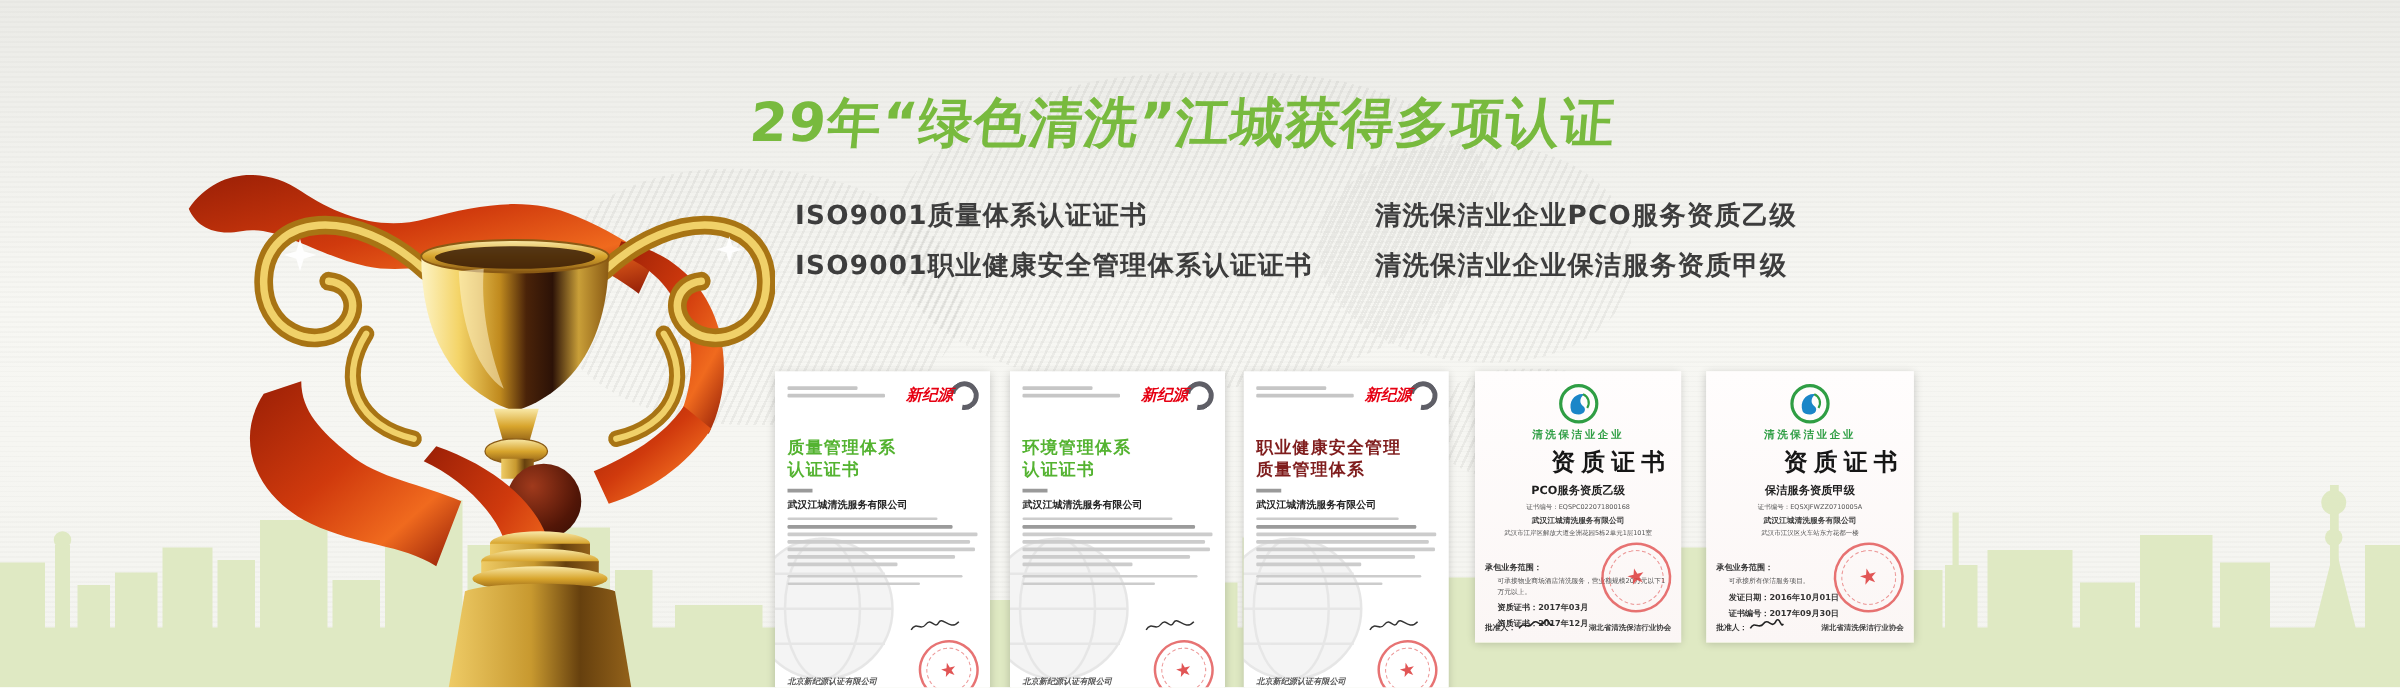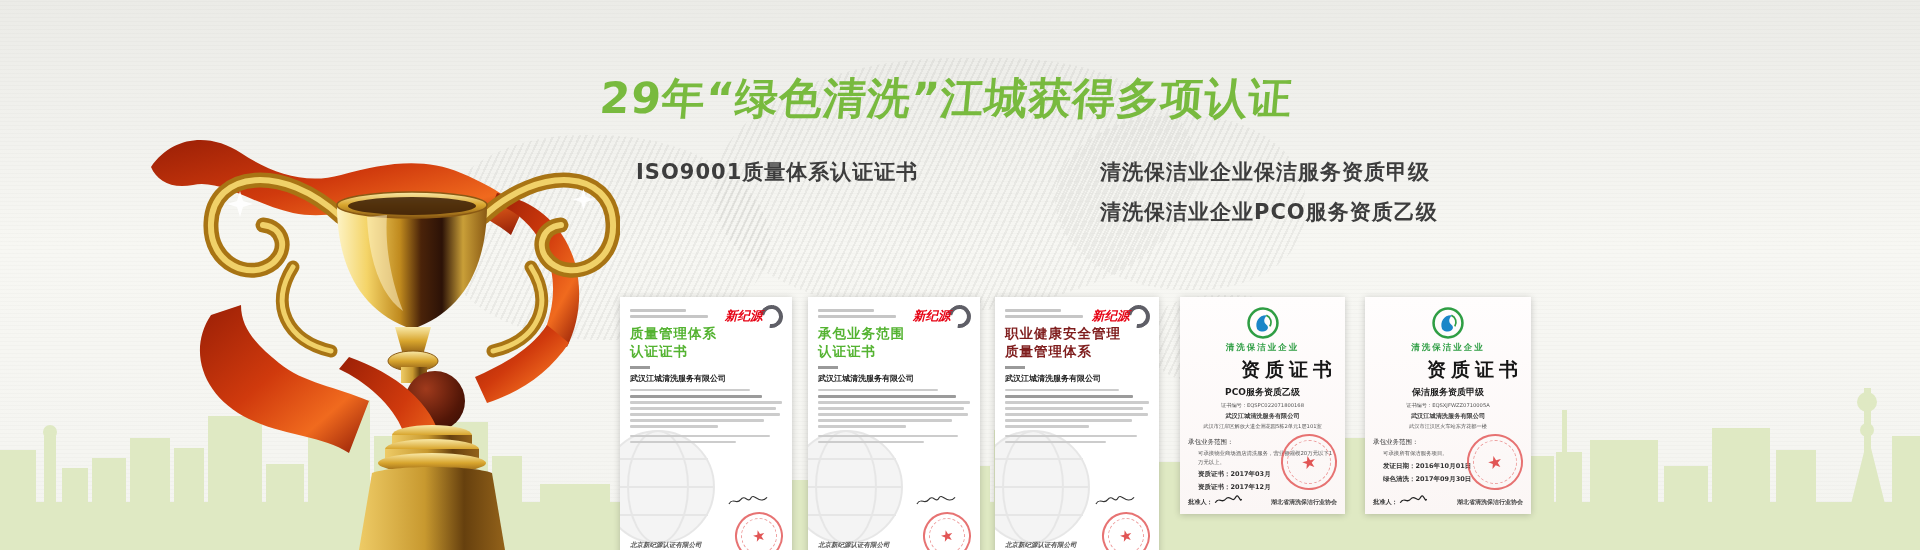--- a/index.html
+++ b/index.html
@@ -36,21 +36,21 @@
   .iso{width:172px;padding:9px 10px;}
   .zizhi{width:166px;height:217px;padding:8px 8px;background:linear-gradient(#fffdfd,#fbf6f5);}
 
   .globe{position:absolute;left:-22px;bottom:24px;opacity:.6;}
   .meta-lines i,.skel{display:block;height:3px;background:#c6c6c6;margin:3px 0;border-radius:1px;}
   .brand{position:absolute;top:9px;right:9px;width:58px;height:22px;}
   .brand .swirl{position:absolute;right:0;top:-1px;width:15px;height:15px;border-radius:50%;
     border:4px solid #4e4e57;border-left-color:transparent;transform:rotate(-35deg);opacity:.9;}
   .brand .btxt{position:absolute;left:0;top:2px;font-size:12.5px;font-weight:bold;font-style:italic;
     color:#e60012;white-space:nowrap;z-index:1;}
-  .ctitle{position:relative;margin-top:7px;font-weight:bold;font-size:13.5px;line-height:1.3;letter-spacing:1px;}
+  .ctitle{position:relative;margin-top:32px;font-weight:bold;font-size:13.5px;line-height:1.3;letter-spacing:1px;}
   .green{color:#54b331;} .orange{color:#7f1d1d;}
   .tinylabel{width:20px;height:2.5px;background:#9a9a9a;margin:6px 0 4px;}
   .company{position:relative;font-size:8px;font-weight:bold;color:#222;white-space:nowrap;}
   .para{position:relative;margin-top:5px;}
   .para i{display:block;height:2.5px;background:#cccccc;margin:3.5px 0;border-radius:1px;}
   .para i.dark{background:#9b9b9b;height:3px;}
   .sig{position:absolute;right:22px;bottom:62px;}
   .stamp{position:absolute;right:9px;bottom:11px;width:44px;height:44px;border-radius:50%;
     border:2px solid rgba(225,80,80,.8);color:rgba(222,66,66,.9);display:flex;align-items:center;
     justify-content:center;font-size:15px;transform:rotate(-14deg);}
@@ -58,21 +58,21 @@
   .issuer{position:absolute;left:10px;bottom:13px;font-size:6.5px;font-weight:bold;color:#555;font-style:italic;}
   .issuer .skel{width:110px;height:2px;margin-top:3px;}
 
   .zlogo{display:block;margin:1px auto 2px auto;}
   .zorg{text-align:center;color:#2f9e44;font-size:8.5px;font-weight:bold;letter-spacing:2px;}
   .ztitle{text-align:right;font-size:19px;font-weight:bold;letter-spacing:5px;color:#161616;margin:3px 0 3px;}
   .zgrade{text-align:center;font-size:9px;font-weight:bold;color:#1e1e1e;}
   .zno{font-size:5.2px;color:#555;text-align:center;margin-top:3px;}
   .zcompany{font-size:6.2px;font-weight:bold;color:#3a3a3a;text-align:center;margin-top:3px;}
   .zaddr{font-size:5.2px;color:#555;text-align:center;margin-top:2px;}
-  .zscope-label{font-size:6.5px;font-weight:normal;color:#333;margin-top:8px;}
+  .zscope-label{font-size:6.5px;font-weight:bold;color:#333;margin-top:20px;}
   .zscope{font-size:5.4px;color:#555;margin-top:2px;line-height:1.6;padding:0 2px 0 10px;}
   .zdate{font-size:6.5px;font-weight:bold;color:#333;margin-top:4px;padding-left:10px;}
   .zdate:first-of-type{margin-top:9px;}
   .zfoot{position:absolute;left:8px;right:8px;bottom:7px;display:flex;align-items:flex-end;justify-content:space-between;}
   .zfoot .approver{font-size:6.2px;font-weight:bold;color:#333;display:flex;align-items:flex-end;}
   .zfoot .assoc{font-size:6px;font-weight:bold;color:#444;}
   .zstamp{position:absolute;right:8px;bottom:24px;width:52px;height:52px;font-size:17px;}
 </style>
 </head>
 <body>
@@ -197,24 +197,25 @@
     <g fill="#fff" opacity=".9">
       <path d="M92 96 l3 -10 3 10 10 3 -10 3 -3 10 -3 -10 -10 -3 Z"></path>
       <path d="M436 92 l2.5 -8 2.5 8 8 2.5 -8 2.5 -2.5 8 -2.5 -8 -8 -2.5 Z"></path>
     </g>
   </svg>
 
   <h1 class="main-title">29年“绿色清洗”江城获得多项认证</h1>
 
   <div class="ach" id="ach-left">
     <div class="ach-item">ISO9001质量体系认证证书</div>
+    <div class="ach-item">ISO9001职业健康安全管理体系认证证书</div>
   </div>
   <div class="ach" id="ach-right">
+    <div class="ach-item">清洗保洁业企业PCO服务资质乙级</div>
     <div class="ach-item">清洗保洁业企业保洁服务资质甲级</div>
-    <div class="ach-item">清洗保洁业企业PCO服务资质乙级</div>
   </div>
 
   <div class="cert iso" style="left:620px">
     <svg class="globe" width="120" height="120" viewBox="0 0 120 120">
       <circle cx="60" cy="60" r="56" fill="#ededed"></circle>
       <g fill="none" stroke="#d7d7d7" stroke-width="2">
         <ellipse cx="60" cy="60" rx="56" ry="56"></ellipse>
           <ellipse cx="60" cy="60" rx="30" ry="56"></ellipse>
         <line x1="4" y1="60" x2="116" y2="60"></line>
           <line x1="10" y1="32" x2="110" y2="32"></line>
@@ -268,21 +269,21 @@
     </svg>
     <div class="meta-lines">
       <i style="width:56px"></i>
         <i style="width:78px"></i>
     </div>
     <div class="brand">
       <span class="swirl"></span>
       <span class="btxt">新纪源</span>
     </div>
     <div class="ctitle green">
-      <span>承包业务范围</span><br><span>认证证书</span>
+      <span>环境管理体系</span><br><span>认证证书</span>
     </div>
     <div class="tinylabel"></div>
     <div class="company">武汉江城清洗服务有限公司</div>
     <div class="para">
       <i style="width:120px"></i>
         <i class="dark" style="width:138px"></i>
       <i style="width:100%"></i>
         <i style="width:96%"></i>
         <i style="width:99%"></i>
         <i style="width:88%"></i>
@@ -381,21 +382,21 @@
     </svg>
     <div class="zorg">清洗保洁业企业</div>
     <div class="ztitle">资质证书</div>
     <div class="zgrade">保洁服务资质甲级</div>
     <div class="zno">证书编号：EQSXJFWZZ0710005A</div>
     <div class="zcompany">武汉江城清洗服务有限公司</div>
     <div class="zaddr">武汉市江汉区火车站东方花都一楼</div>
     <div class="zscope-label">承包业务范围：</div>
     <div class="zscope">可承接所有保洁服务项目。</div>
     <div class="zdate">发证日期：2016年10月01日</div>
-    <div class="zdate">绿色清洗：2017年09月30日</div>
+    <div class="zdate">证书编号：2017年09月30日</div>
     <div class="stamp zstamp">★</div>
     <div class="zfoot">
       <span class="approver">
         <span>批准人：</span>
         <svg width="30" height="13" viewBox="0 0 40 16">
           <path d="M3 11 C8 2 12 13 17 6 S26 12 30 4 S36 12 38 6" stroke="#222" fill="none" stroke-width="1.7"></path>
         </svg>
       </span>
       <span class="assoc">湖北省清洗保洁行业协会</span>
     </div>

